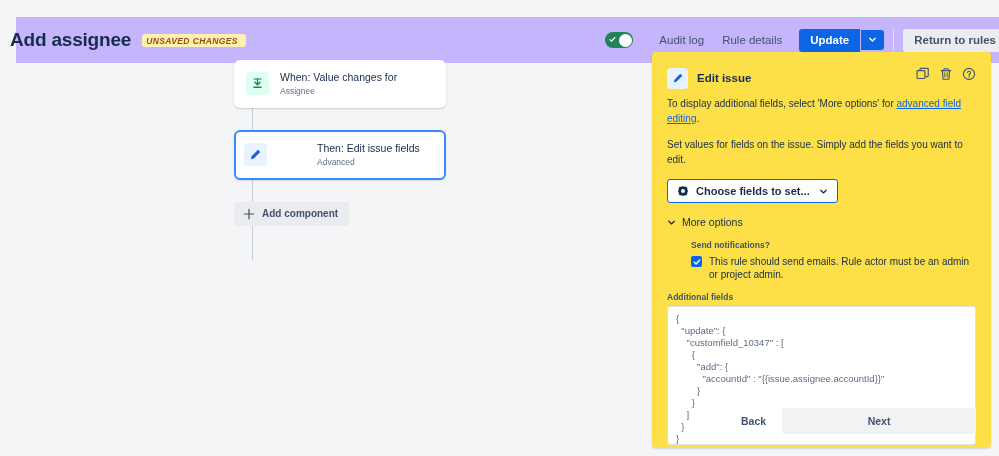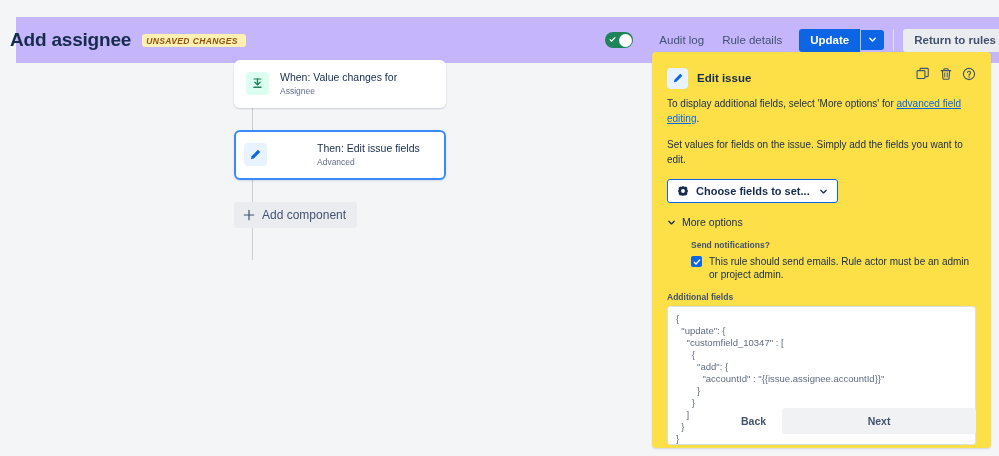--- a/index.html
+++ b/index.html
@@ -200,23 +200,23 @@
     border-radius: 3px;
     padding: 6px 11px 6px 9px;
     cursor: pointer;
   }
   .add-component .plus {
     width: 12px; height: 12px;
     margin-right: 7px;
     flex: 0 0 auto;
   }
   .add-component span {
-    font-size: 12px;
-    color: #42526e;
-    font-weight: normal;
+    font-size: 10px;
+    color: #42526e;
+    font-weight: bold;
     white-space: nowrap;
   }
 
   
   .panel {
     position: absolute;
     left: 652px;
     top: 52px;
     width: 339px;
     height: 396px;

